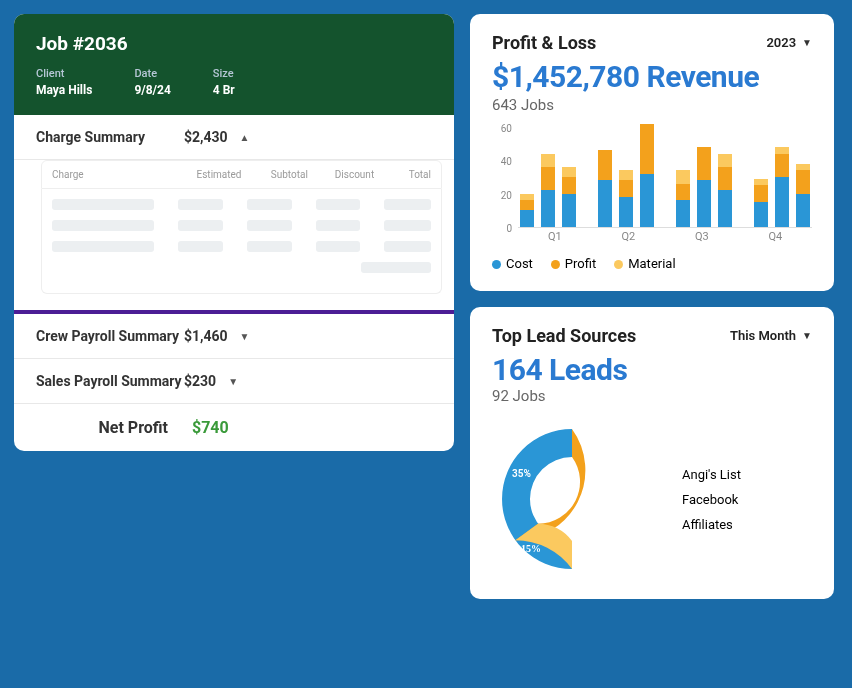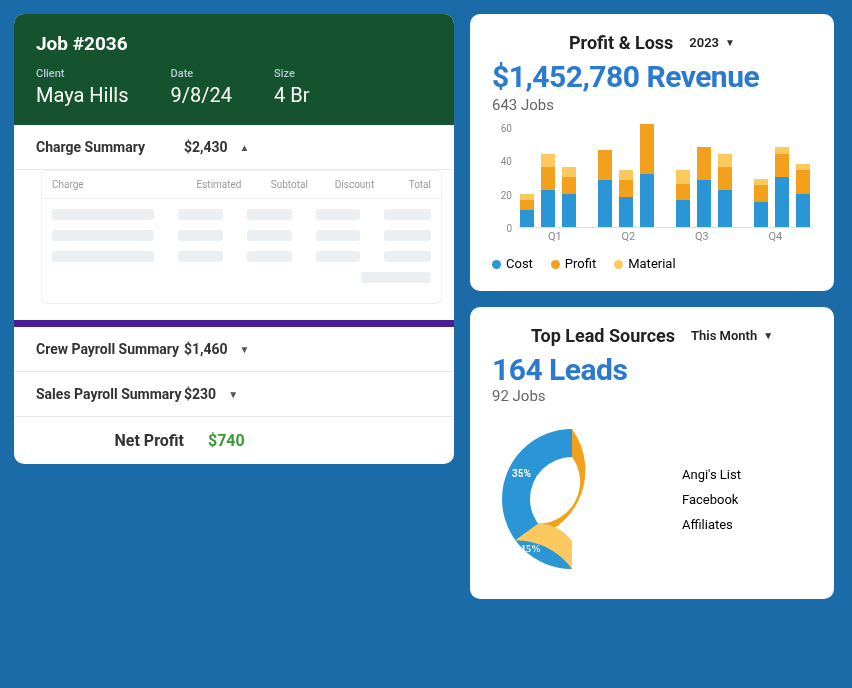--- a/index.html
+++ b/index.html
@@ -26,34 +26,34 @@
   }
 
   .job-header {
     background: #14532d;
     color: #fff;
     padding: 18px 22px 18px;
   }
   .job-title { font-size: 19px; font-weight: 700; margin-bottom: 12px; }
   .job-meta { display: flex; gap: 42px; }
   .job-meta .label { font-size: 11px; color: #b6c7d6; font-weight: 500; margin-bottom: 3px; }
-  .job-meta .val { font-size: 20px; font-weight: 400; }
+  .job-meta .val { font-size: 12px; font-weight: 700; }
 
   .section-row {
     display: flex;
     align-items: center;
     padding: 14px 22px;
     border-bottom: 1px solid #e8e8e8;
     font-size: 14px;
   }
   .section-row .sec-label { font-weight: 700; color: #333; width: 148px; }
   .section-row .sec-val { font-weight: 700; color: #333; }
   .section-row .chev { margin-left: 12px; font-size: 10px; color: #555; }
 
-  .net-row { padding: 14px 22px; display: flex; }
+  .net-row { padding: 14px 6px; display: flex; }
   .net-row .nlabel { font-weight: 700; color: #333; margin-left: 68px; width: 80px; text-align: right; }
   .net-row .nval { font-weight: 700; color: #3a9a3a; margin-left: 24px; }
 
   .charge-table {
     padding: 0 12px 16px;
     margin-left: 15px;
   }
   .ct-head {
     display: flex;
     font-size: 10px;
@@ -77,21 +77,21 @@
   .skel { background: #eceff1; height: 11px; border-radius: 3px; }
   .skel.w1 { width: 110px; }
   .skel.w2 { width: 48px; }
   .skel.w3 { width: 48px; }
   .skel.w4 { width: 48px; }
   .skel.w5 { width: 50px; }
   .skel-row.last { justify-content: flex-end; }
   .skel-row.last .skel { width: 70px; }
 
   .pl-card { padding: 18px 22px 20px; }
-  .pl-head { display:flex; justify-content: center; align-items: center; margin-bottom: 6px; gap: 16px; }
+  .pl-head { display:flex; justify-content: space-between; align-items: center; margin-bottom: 6px; gap: 16px; }
   .pl-head h3 { font-size: 18px; font-weight: 700; color: #222; }
   .year-sel { font-size: 13px; font-weight: 600; color: #222; display:flex; align-items:center; gap:6px; cursor:pointer; }
   .big-rev { font-size: 30px; font-weight: 700; color: #2a7ad1; margin-bottom: 2px; letter-spacing: -0.5px; }
   .sub-count { font-size: 15px; color: #666; margin-bottom: 14px; }
 
   .bar-chart { position: relative; height: 120px; margin-bottom: 8px; padding-left: 26px; }
   .yaxis { position:absolute; left:0; top:0; bottom:20px; width: 22px; }
   .ytick { position:absolute; right:2px; font-size:10px; color:#888; transform: translateY(-50%); }
   .plot {
     position:absolute;
@@ -184,21 +184,21 @@
               <div class="skel w3"></div>
               <div class="skel w4"></div>
               <div class="skel w5"></div>
             </div>
           <div class="skel-row last">
               <div class="skel"></div>
             </div>
         </div>
       </div>
 
-      <div class="section-row" style="border-top:7px solid #4c1d95;">
+      <div class="section-row" style="border-top:4px solid #4c1d95;">
         <span class="sec-label">Crew Payroll Summary</span>
         <span class="sec-val">$1,460</span>
         <span class="chev">▼</span>
       </div>
 
       <div class="section-row">
         <span class="sec-label">Sales Payroll Summary</span>
         <span class="sec-val">$230</span>
         <span class="chev">▼</span>
       </div>

